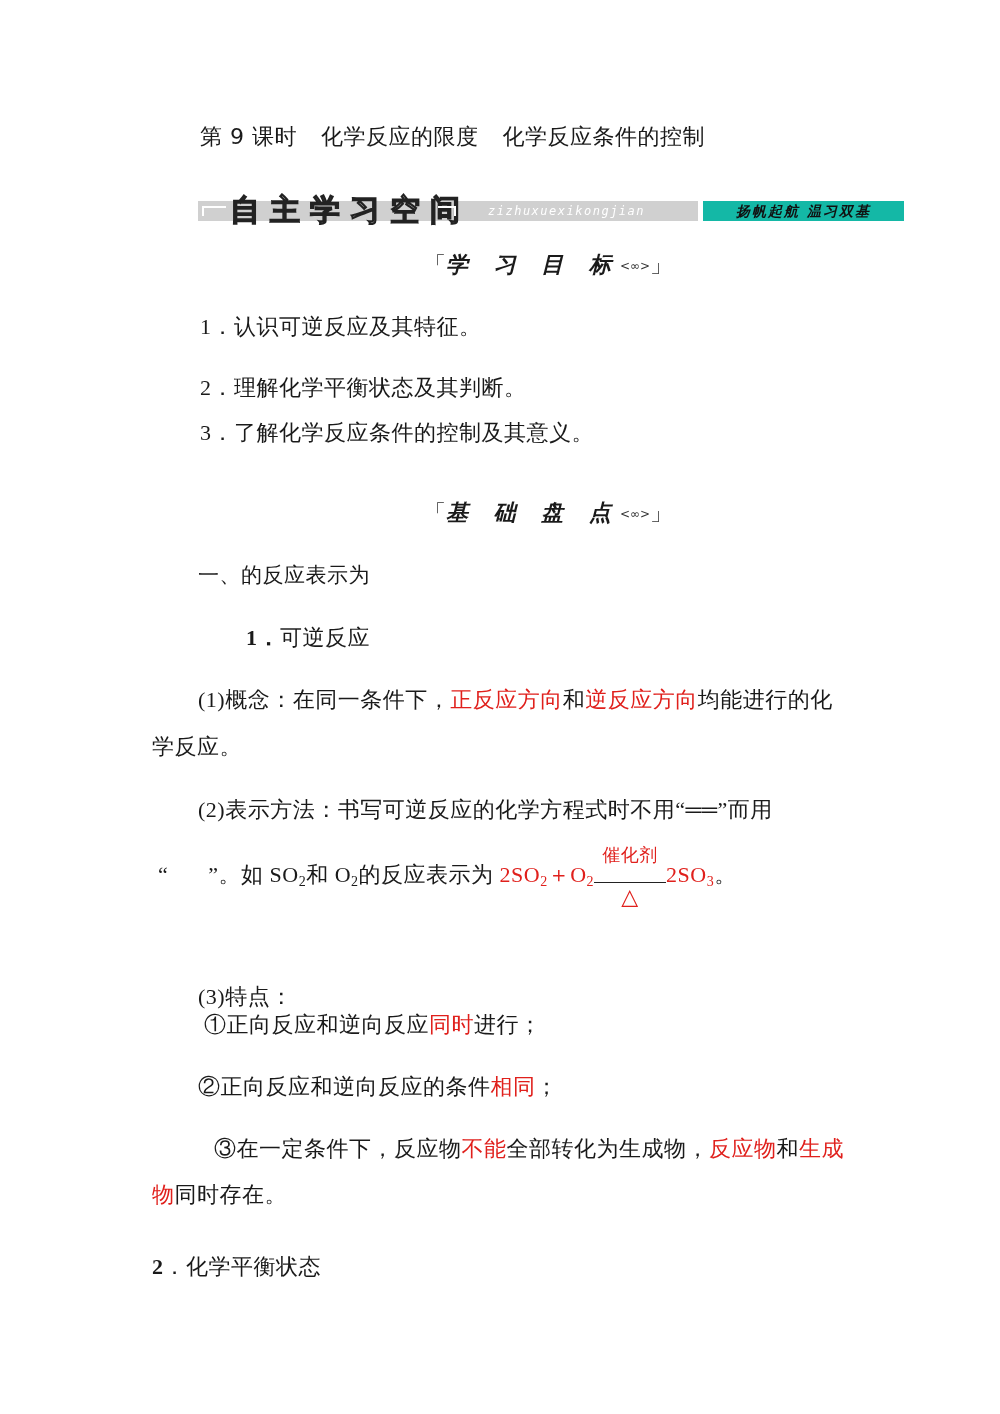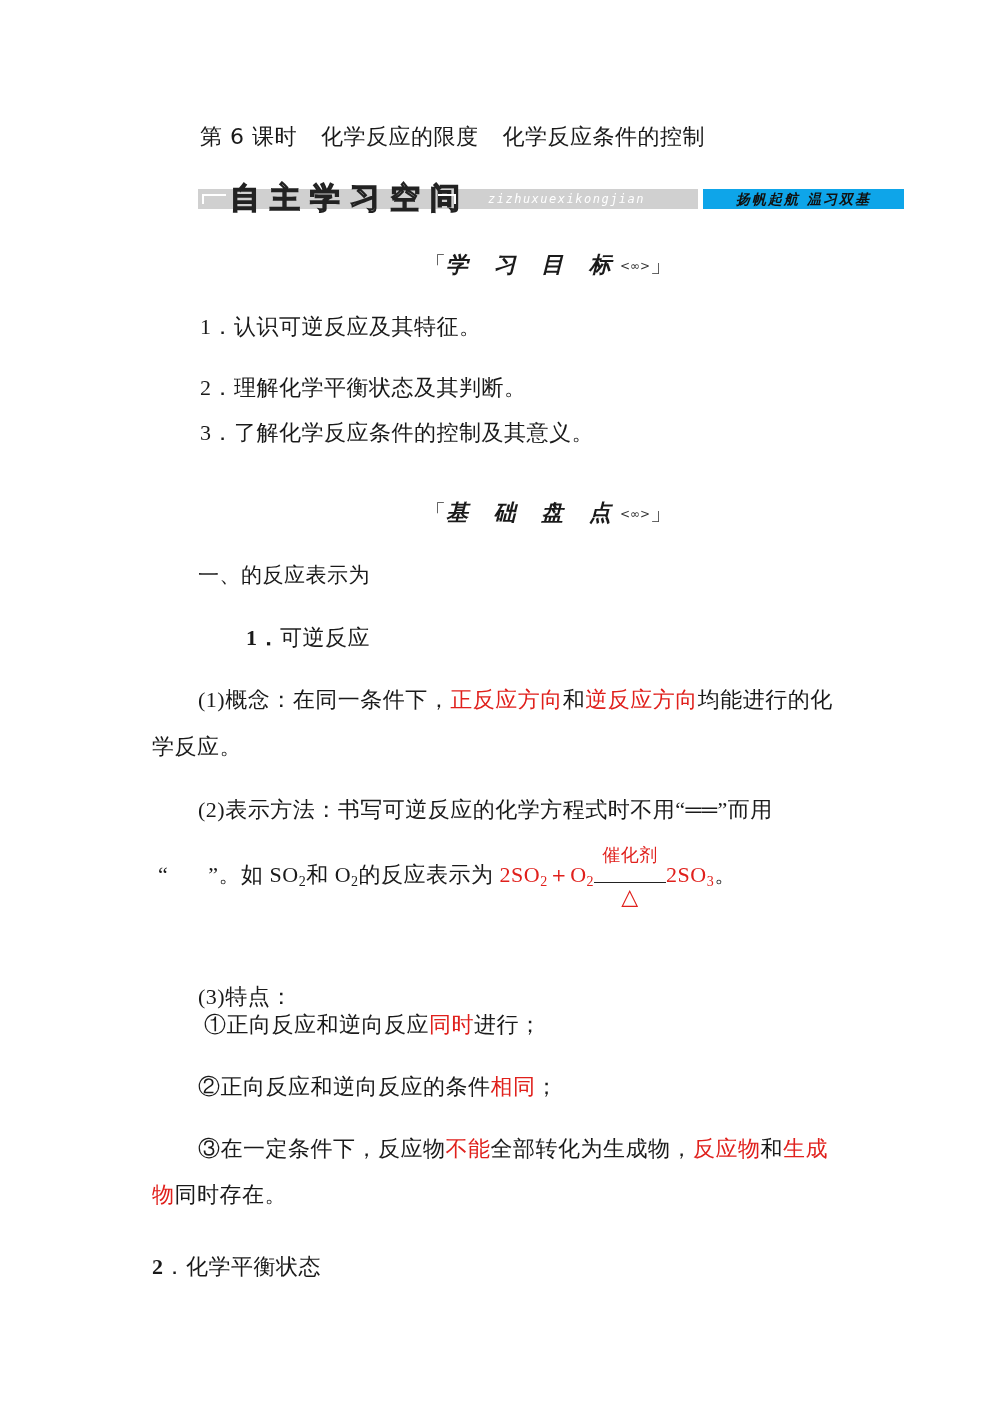--- a/index.html
+++ b/index.html
@@ -7,23 +7,23 @@
          font-family: "Liberation Serif", "DejaVu Serif", serif; color: #1a1a1a; }
   .abs { position: absolute; white-space: nowrap; }
   .txt { font-size: 22px; line-height: 30px; letter-spacing: 0.5px; }
   .sans { font-family: "DejaVu Sans", "Liberation Sans", sans-serif; }
   .red { color: #e0201c; }
   .ul { text-decoration-color: #222; text-underline-offset: 4px; text-decoration-thickness: 1.5px; }
   .lesson-title { left: 200px; top: 122px; font-size: 22px; font-family: "DejaVu Sans", sans-serif; letter-spacing: 0.5px; }
   .lesson-title .gap { display: inline-block; width: 24px; }
 
   
-  .banner { left: 198px; top: 180px; width: 706px; height: 32px; }
+  .banner { left: 198px; top: 192px; width: 706px; height: 32px; }
   .banner-left { position: absolute; left: 0; top: 9px; width: 500px; height: 20px; background: #d0d0d0; }
-  .banner-right { position: absolute; left: 505px; top: 9px; width: 201px; height: 20px; background: #0ea5e9; }
+  .banner-right { position: absolute; left: 505px; top: 9px; width: 201px; height: 20px; background: #14b8a6; }
   .banner-hook { position: absolute; left: 4px; top: 14px; width: 22px; height: 8px; border-top: 2px solid #fff; border-left: 2px solid #fff; }
   .banner-title { position: absolute; left: 32px; top: -2px; font-size: 30px; font-weight: bold; letter-spacing: 10px;
                   color: #fff; -webkit-text-stroke: 1.2px #222; font-family: "DejaVu Sans", sans-serif; }
   .banner-hook2 { position: absolute; left: 240px; top: 14px; width: 16px; height: 8px; border-top: 2px solid #fff; border-right: 2px solid #fff; }
   .banner-pinyin { position: absolute; left: 290px; top: 9px; font-size: 12px; font-style: italic; color: #fff; letter-spacing: 1.5px;
                    font-family: "DejaVu Sans Mono", monospace; line-height: 20px; }
   .banner-motto { position: absolute; left: 0; top: 0; width: 201px; text-align: center; font-size: 14px; font-weight: bold;
                   font-style: italic; line-height: 20px; letter-spacing: 2px; color: #111; font-family: "DejaVu Serif", serif; }
 
   .section-head { font-size: 22px; font-weight: bold; font-style: italic; font-family: "DejaVu Sans", sans-serif; letter-spacing: 9px; }
@@ -37,21 +37,21 @@
   .eq { display: inline-block; position: relative; }
   .arrow { display: inline-block; position: relative; width: 72px; height: 30px; vertical-align: top; }
   .arrow .line { position: absolute; left: 0; right: 0; top: 22px; border-top: 1.5px solid #222; }
   .arrow .above { position: absolute; left: 0; width: 72px; top: -20px; text-align: center; font-size: 18px; }
   .arrow .below { position: absolute; left: 0; width: 72px; top: 22px; text-align: center; font-size: 22px; }
 </style>
 </head>
 <body>
 
 <div class="abs lesson-title">
-  <span>第 6 课时</span><span class="gap"></span><span>化学反应的限度</span><span class="gap"></span><span>化学反应条件的控制</span>
+  <span>第 9 课时</span><span class="gap"></span><span>化学反应的限度</span><span class="gap"></span><span>化学反应条件的控制</span>
 </div>
 
 <div class="abs banner">
   <div class="banner-left"></div>
   <div class="banner-hook"></div>
   <div class="banner-title">自主学习空间</div>
   <div class="banner-hook2"></div>
   <div class="banner-pinyin">zizhuxuexikongjian</div>
   <div class="banner-right">
     <div class="banner-motto">扬帆起航  温习双基</div>
@@ -93,21 +93,21 @@
   <span class="eq red"><span class="ul">2SO</span><sub class="ul">2</sub><span class="ul">＋O</span><sub class="ul">2</sub><span class="arrow"><span class="above ul">催化剂</span><span class="line"></span><span class="below ul">△</span></span><span class="ul">2SO</span><sub class="ul">3</sub></span><span>。</span>
 </div>
 
 <div class="abs txt" style="left:198px; top:950px;margin-top:32px;">(3)特点：</div>
 <div class="abs txt" style="left:204px; top:1010px;">
   <span>①正向反应和逆向反应</span><span class="red ul">同时</span><span>进行；</span>
 </div>
 <div class="abs txt" style="left:198px; top:1072px;">
   <span>②正向反应和逆向反应的条件</span><span class="red ul">相同</span><span>；</span>
 </div>
-<div class="abs txt" style="left:198px; top:1134px;text-align:center;">
+<div class="abs txt" style="left:214px; top:1134px;text-align:center;">
   <span>③在一定条件下，反应物</span><span class="red ul">不能</span><span>全部转化为生成物，</span><span class="red ul">反应物</span><span>和</span><span class="red ul">生成</span>
 </div>
 <div class="abs txt" style="left:152px; top:1180px;">
   <span class="red ul">物</span><span>同时存在。</span>
 </div>
 
 <div class="abs txt sans" style="left:152px; top:1252px;">
   <span class="bold-num">2</span><span>．</span><span>化学平衡状态</span>
 </div>
 

